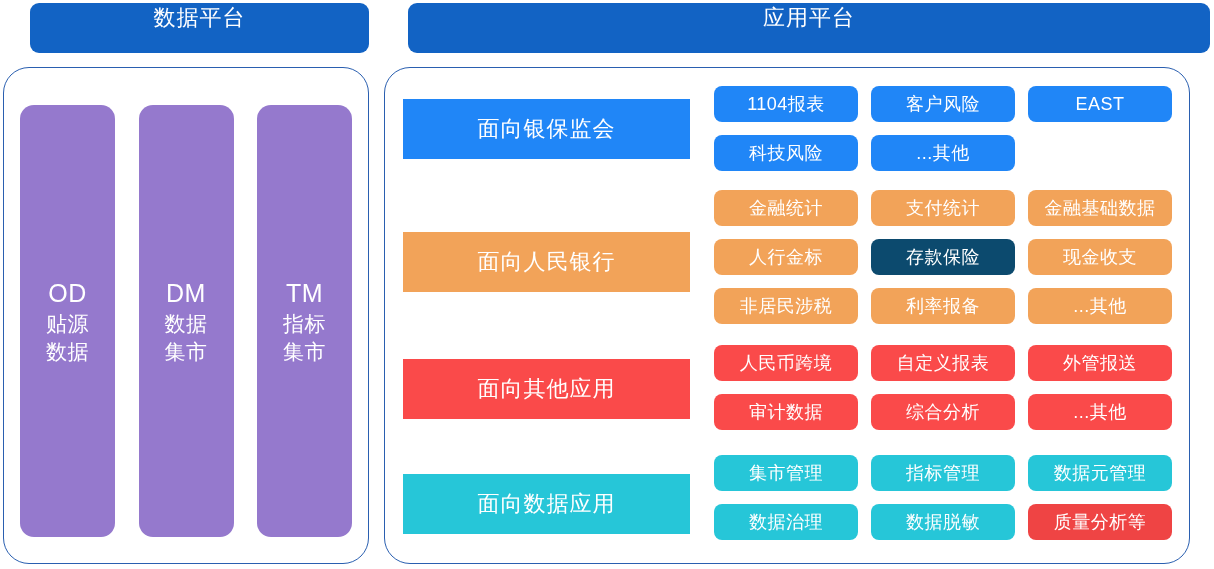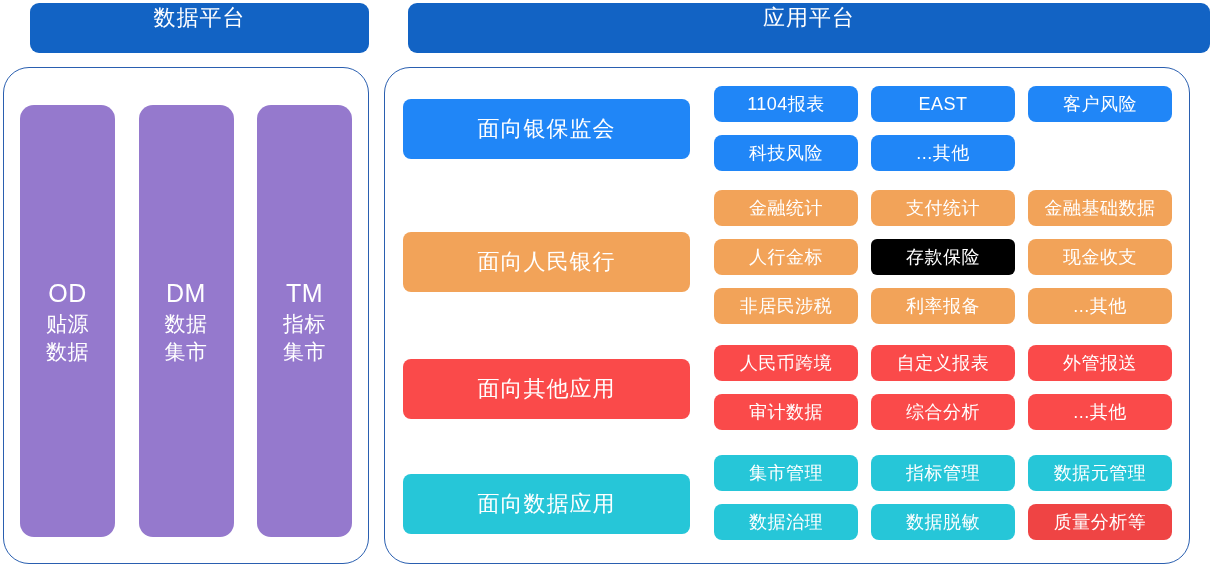--- a/index.html
+++ b/index.html
@@ -109,21 +109,21 @@
   }
   #group-0 { top: 86px;  height: 88px;  }
   #group-1 { top: 190px; height: 139px; }
   #group-2 { top: 345px; height: 88px;  }
   #group-3 { top: 455px; height: 95px;  }
 
   .group-label {
     position: absolute;
     left: 0;
     width: 287px;
-    border-radius: 8px;
+    border-radius: 0;
     display: flex;
     align-items: center;
     justify-content: center;
     font-size: 22px;
     letter-spacing: 1px;
     color: #ffffff;
     box-sizing: border-box;
   }
   #group-0 .group-label { top: 13px; height: 60px; }
   #group-1 .group-label { top: 42px; height: 60px; }
@@ -196,24 +196,24 @@
   <div class="app-group" id="group-0">
     <div class="group-label" style="background: rgb(32, 134, 247);">
       <span>面向银保监会</span>
     </div>
     <div class="group-cards">
       <div class="card-row">
         <div class="app-card" style="background: rgb(32, 134, 247);">
             <span>1104报表</span>
           </div>
         <div class="app-card" style="background: rgb(32, 134, 247);">
+            <span>客户风险</span>
+          </div>
+        <div class="app-card" style="background: rgb(32, 134, 247);">
             <span>EAST</span>
-          </div>
-        <div class="app-card" style="background: rgb(32, 134, 247);">
-            <span>客户风险</span>
           </div>
       </div>
       <div class="card-row">
         <div class="app-card" style="background: rgb(32, 134, 247);">
             <span>科技风险</span>
           </div>
         <div class="app-card" style="background: rgb(32, 134, 247);">
             <span>...其他</span>
           </div>
       </div>
@@ -233,21 +233,21 @@
             <span>支付统计</span>
           </div>
         <div class="app-card" style="background: rgb(242, 163, 89);">
             <span>金融基础数据</span>
           </div>
       </div>
       <div class="card-row">
         <div class="app-card" style="background: rgb(242, 163, 89);">
             <span>人行金标</span>
           </div>
-        <div class="app-card" style="background: #000000; border-radius: 6px;">
+        <div class="app-card" style="background: #0c4a6e;">
             <span>存款保险</span>
           </div>
         <div class="app-card" style="background: rgb(242, 163, 89);">
             <span>现金收支</span>
           </div>
       </div>
       <div class="card-row">
         <div class="app-card" style="background: rgb(242, 163, 89);">
             <span>非居民涉税</span>
           </div>

